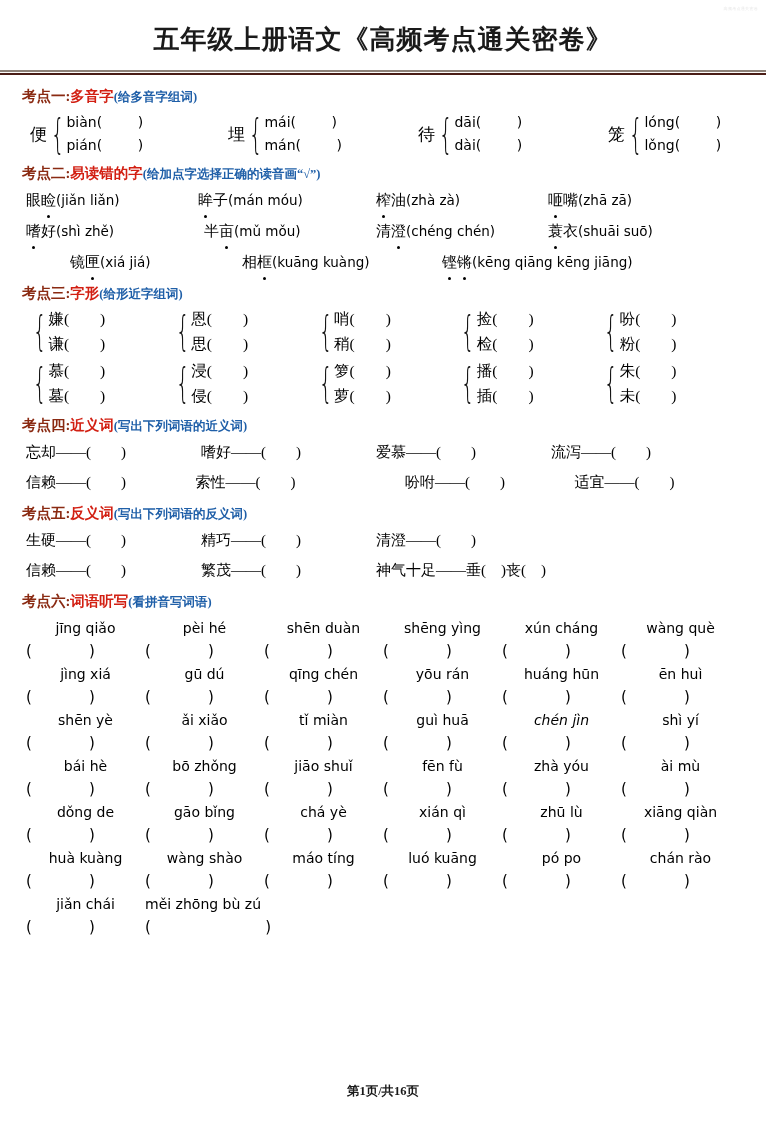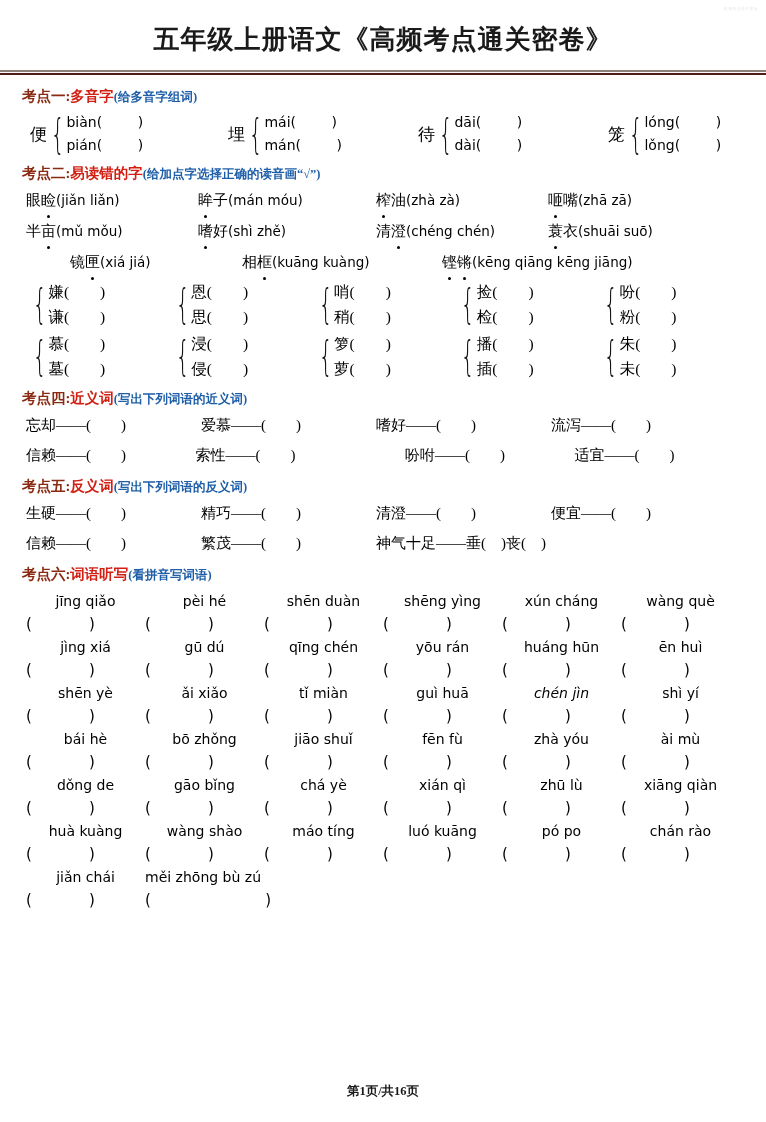--- a/index.html
+++ b/index.html
@@ -265,32 +265,35 @@
       <span class="kd">考点二:</span><span class="topic">易读错的字</span><span class="hint">(给加点字选择正确的读音画“√”)</span>
     </div>
     <div id="pron-rows">
         <div class="pron-row">
           <div class="pron-item" style="width: 172px;"><span>眼</span><span class="dotted">睑</span><span class="py">(jiǎn  liǎn)</span></div>
           <div class="pron-item" style="width: 178px;"><span class="dotted">眸</span><span>子</span><span class="py">(mán  móu)</span></div>
           <div class="pron-item" style="width: 172px;"><span class="dotted">榨</span><span>油</span><span class="py">(zhà  zà)</span></div>
           <div class="pron-item"><span class="dotted">咂</span><span>嘴</span><span class="py">(zhā  zā)</span></div>
         </div>
         <div class="pron-row">
+          <div class="pron-item" style="width: 178px;"><span class="dotted">嗜</span><span>好</span><span class="py">(shì  zhě)</span></div>
           <div class="pron-item" style="width: 172px;"><span>半</span><span class="dotted">亩</span><span class="py">(mǔ  mǒu)</span></div>
-          <div class="pron-item" style="width: 178px;"><span class="dotted">嗜</span><span>好</span><span class="py">(shì  zhě)</span></div>
           <div class="pron-item" style="width: 172px;"><span>清</span><span class="dotted">澄</span><span class="py">(chéng  chén)</span></div>
           <div class="pron-item"><span class="dotted">蓑</span><span>衣</span><span class="py">(shuāi  suō)</span></div>
         </div>
         <div class="pron-row">
           <div class="pron-item" style="width: 172px; margin-left: 44px;"><span>镜</span><span class="dotted">匣</span><span class="py">(xiá  jiá)</span></div>
           <div class="pron-item" style="width: 200px;"><span>相</span><span class="dotted">框</span><span class="py">(kuāng  kuàng)</span></div>
           <div class="pron-item"><span class="dotted">铿</span><span class="dotted">锵</span><span class="py">(kēng qiāng  kēng jiāng)</span></div>
         </div>
       </div>
 
+    <div class="sec-head" style="margin-top:6px;">
+      <span class="kd">考点三:</span><span class="topic">字形</span><span class="hint">(给形近字组词)</span>
+    </div>
     <div id="glyph-rows">
         <div class="glyph-row">
           <div class="glyph-item" style="width: 144px;">
             <span class="brace">{</span>
             <div class="glyph-lines">
               <span>嫌(        )</span>
               <span>谦(        )</span>
             </div>
           </div>
           <div class="glyph-item" style="width: 144px;">
@@ -360,41 +363,40 @@
           </div>
         </div>
       </div>
 
     <div class="sec-head" style="margin-top:7px;">
       <span class="kd">考点四:</span><span class="topic">近义词</span><span class="hint">(写出下列词语的近义词)</span>
     </div>
     <div id="syn-rows">
         <div class="pair-row">
           <div class="pair-item" style="width: 175px;">忘却——(        )</div>
+          <div class="pair-item" style="width: 175px;">嗜好——(        )</div>
           <div class="pair-item" style="width: 175px;">爱慕——(        )</div>
-          <div class="pair-item" style="width: 175px;">嗜好——(        )</div>
           <div class="pair-item" style="width: 175px;">流泻——(        )</div>
         </div>
         <div class="pair-row">
           <div class="pair-item" style="width: 175px;">信赖——(        )</div>
           <div class="pair-item" style="width: 175px;">索性——(        )</div>
           <div class="pair-item" style="width: 175px; padding-left: 40px;">吩咐——(        )</div>
           <div class="pair-item" style="width: 175px;">适宜——(        )</div>
         </div>
       </div>
 
     <div class="sec-head" style="margin-top:7px;">
       <span class="kd">考点五:</span><span class="topic">反义词</span><span class="hint">(写出下列词语的反义词)</span>
     </div>
     <div id="ant-rows">
         <div class="pair-row">
           <div class="pair-item" style="width: 175px;">生硬——(        )</div>
           <div class="pair-item" style="width: 175px;">精巧——(        )</div>
           <div class="pair-item" style="width: 175px;">清澄——(        )</div>
-          <div class="pair-item" style="width: 175px;">便宜——(        )</div>
         </div>
         <div class="pair-row">
           <div class="pair-item" style="width: 175px;">信赖——(        )</div>
           <div class="pair-item" style="width: 175px;">繁茂——(        )</div>
           <div class="pair-item" style="width: 260px;">神气十足——垂(    )丧(    )</div>
         </div>
       </div>
 
     <div class="sec-head" style="margin-top:7px;">
       <span class="kd">考点六:</span><span class="topic">词语听写</span><span class="hint">(看拼音写词语)</span>

